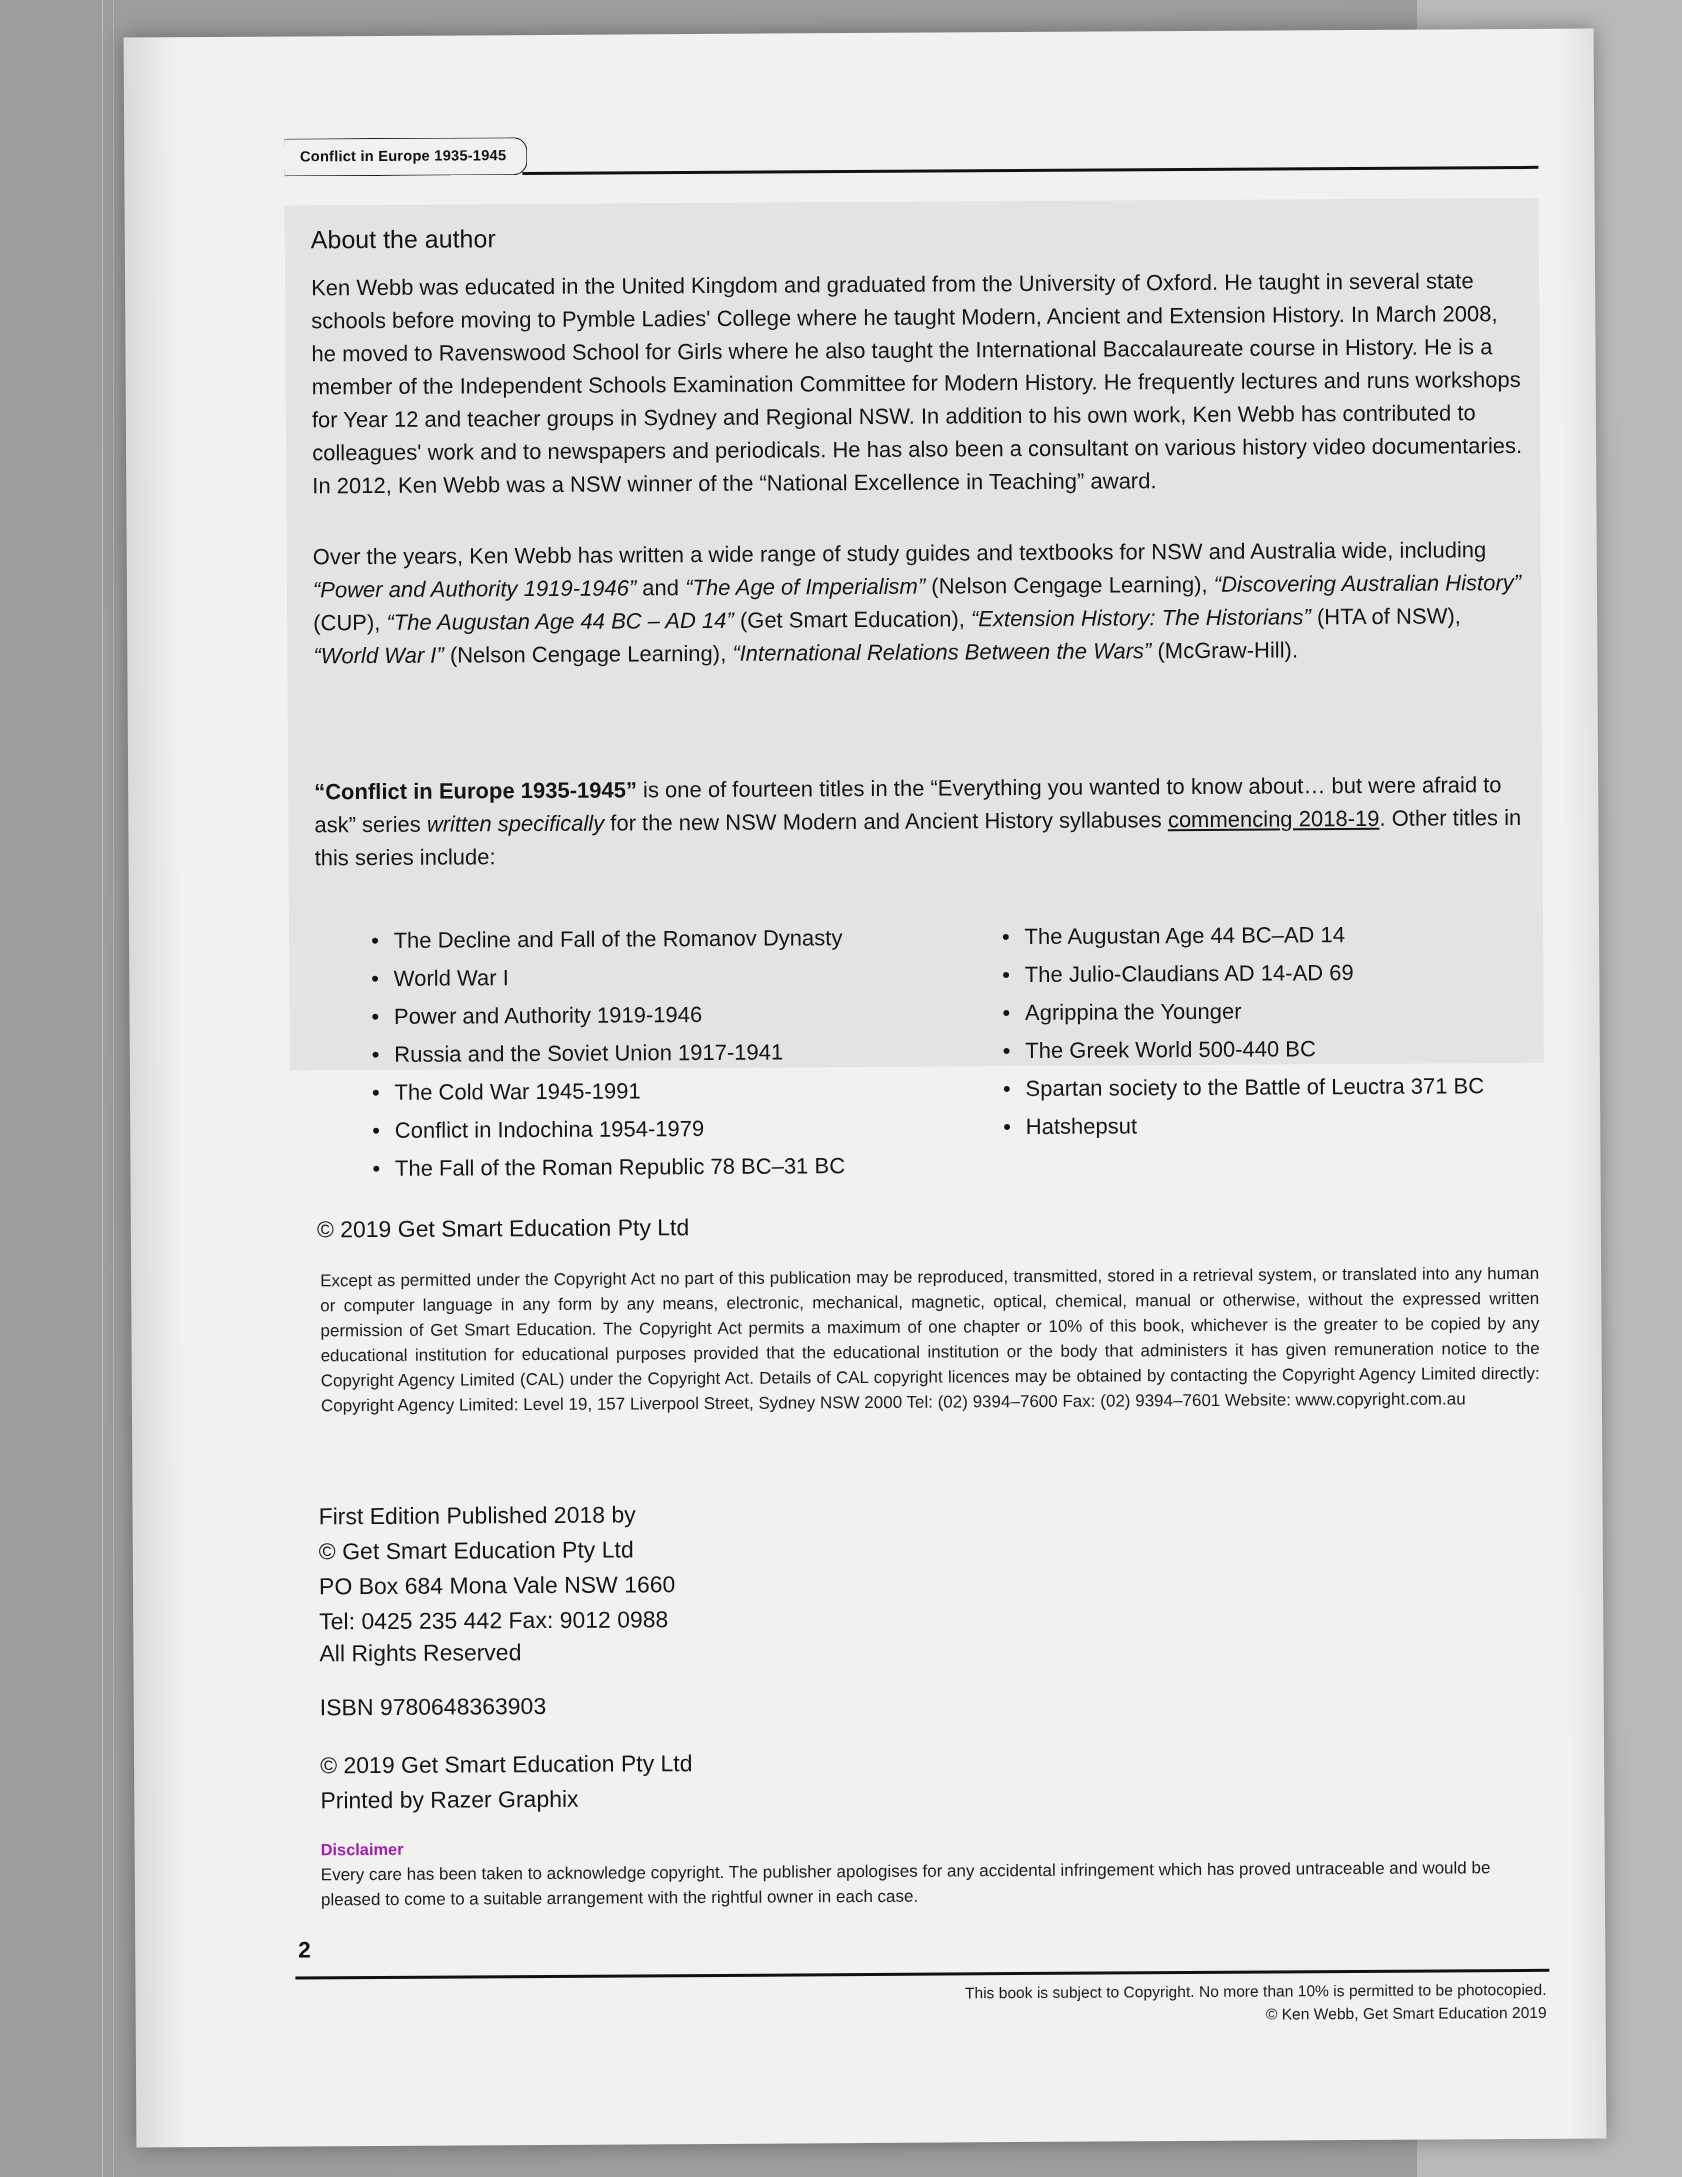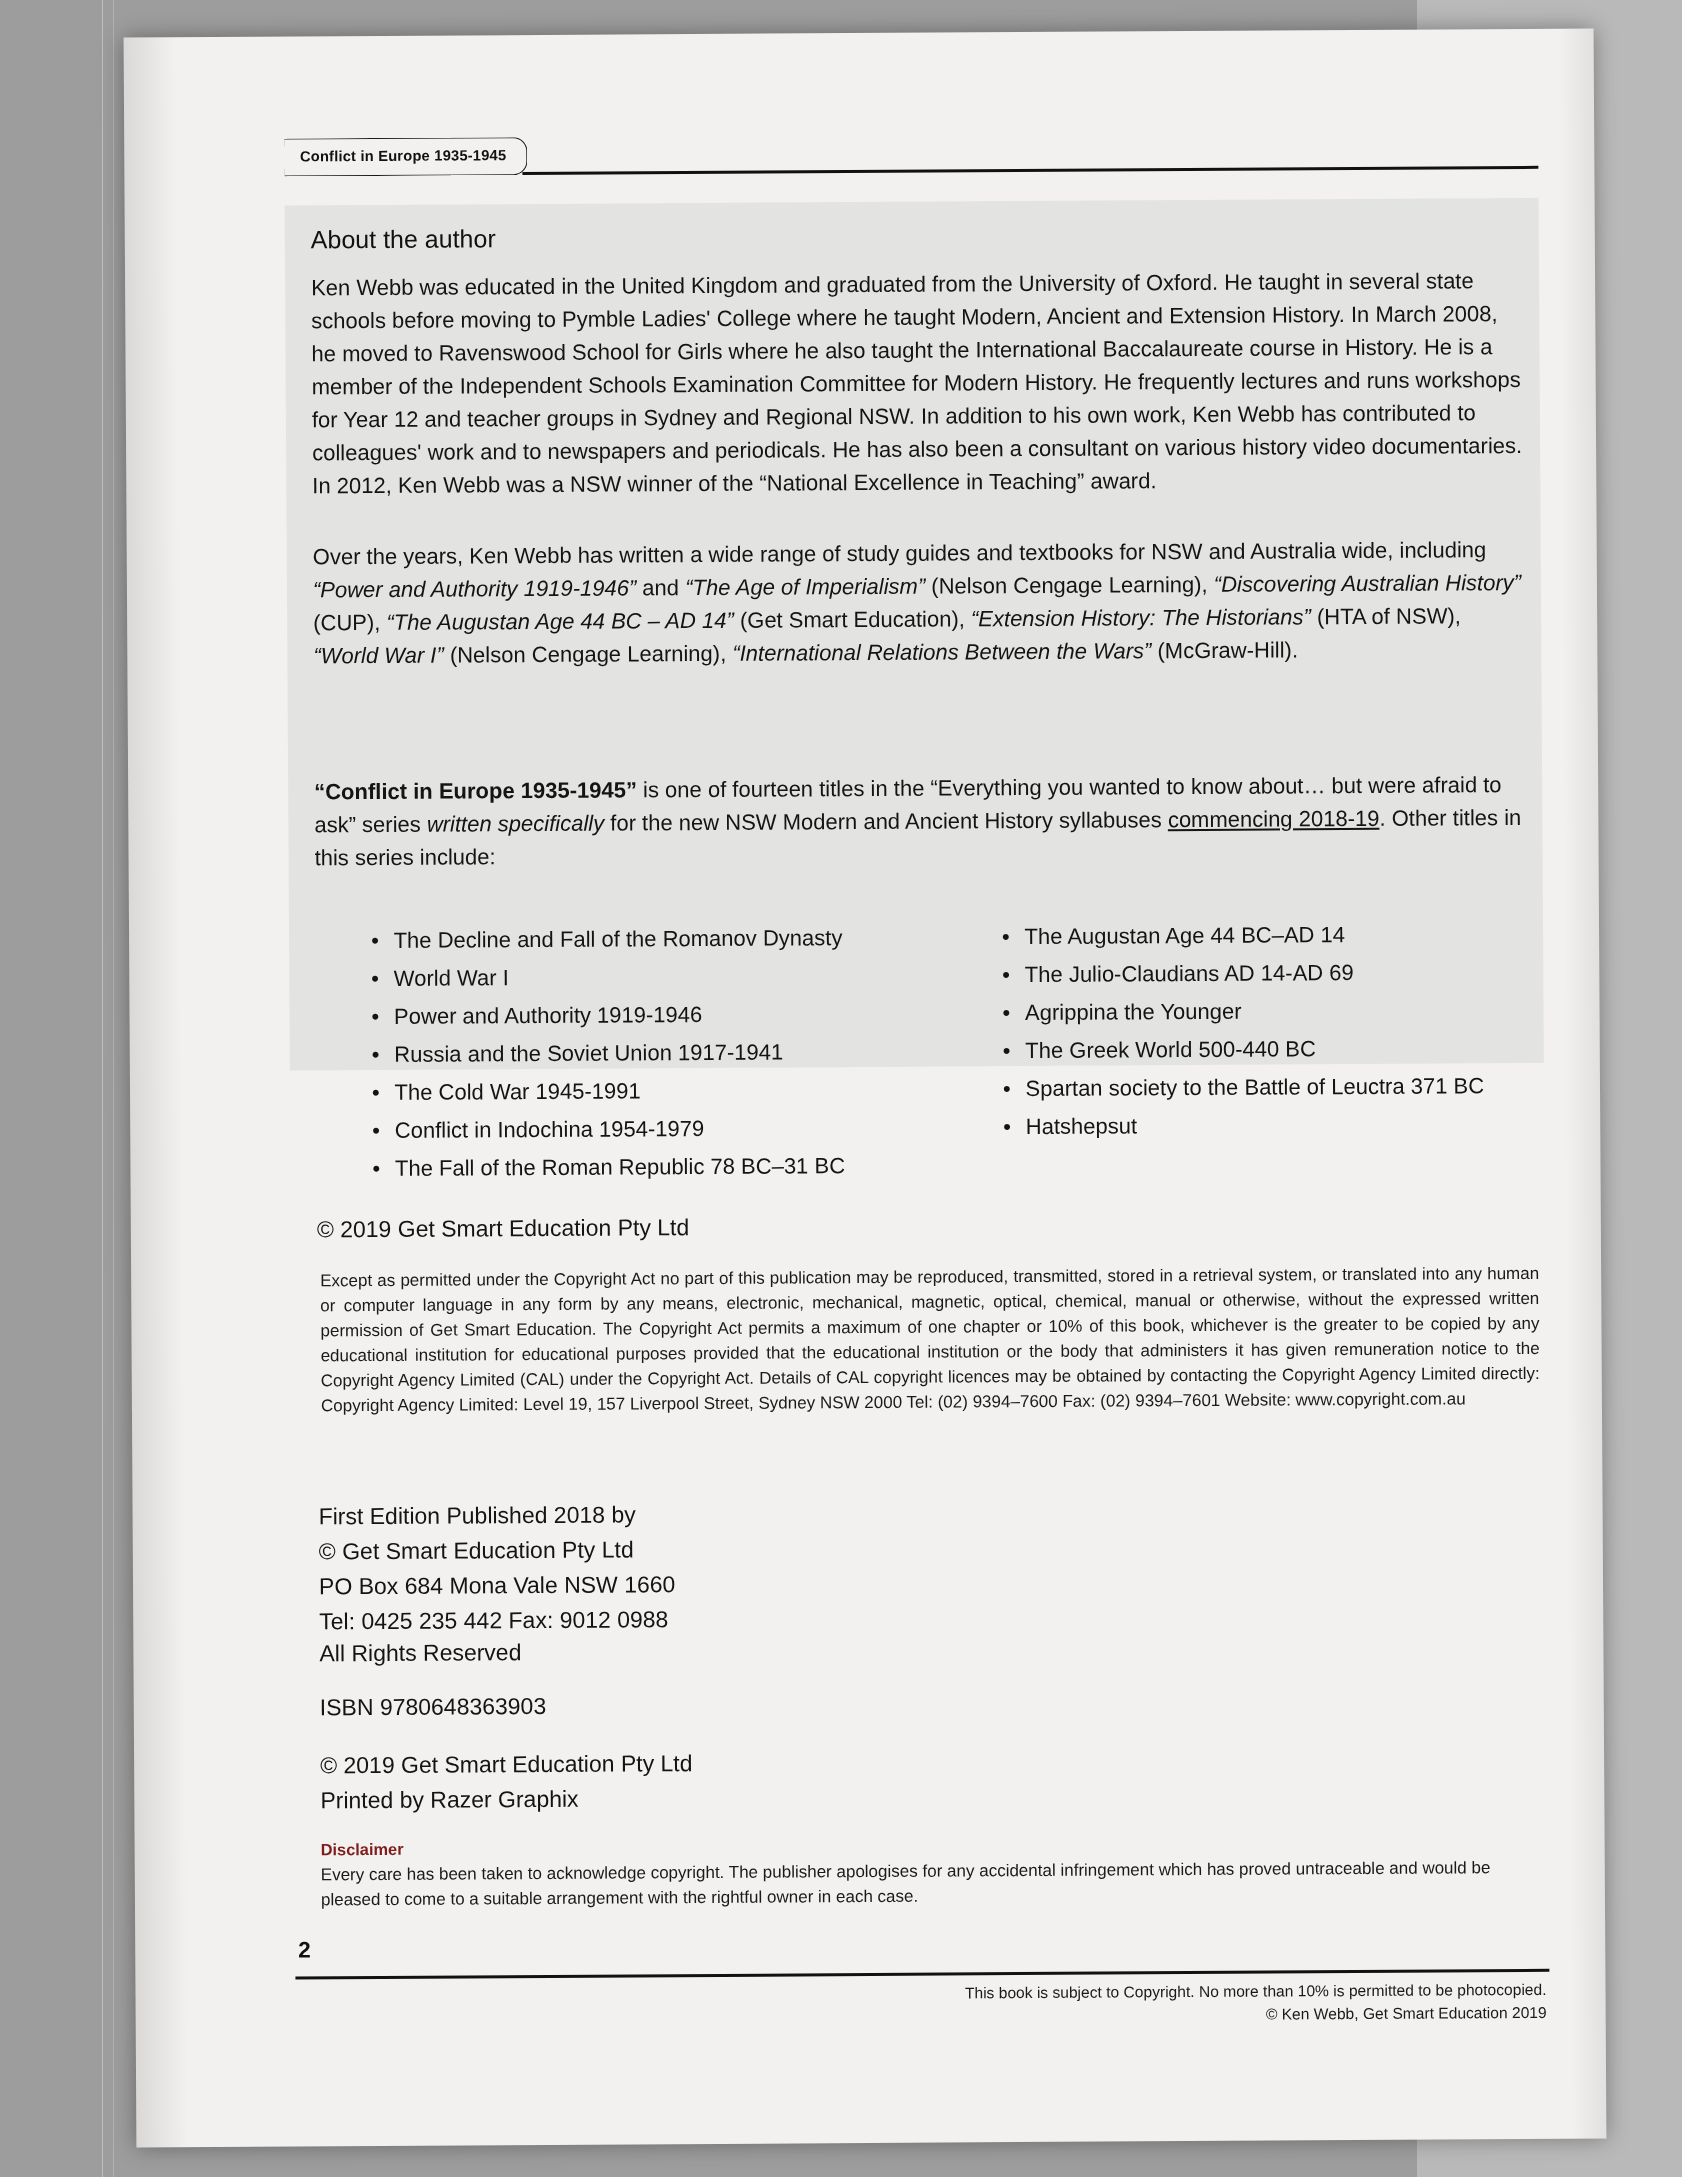--- a/index.html
+++ b/index.html
@@ -200,21 +200,21 @@
     line-height: 35px;
     color: #141414;
   }
   .disclaimer-title {
     position: absolute;
     left: 186px;
     top: 1804px;
     margin: 0;
     font-size: 16.4px;
     font-weight: bold;
-    color: #7f1d1d;
+    color: #a21caf;
   }
   .disclaimer-body {
     position: absolute;
     left: 186px;
     top: 1826px;
     width: 1219px;
     margin: 0;
     font-size: 17px;
     line-height: 25px;
     color: #1a1a1a;

